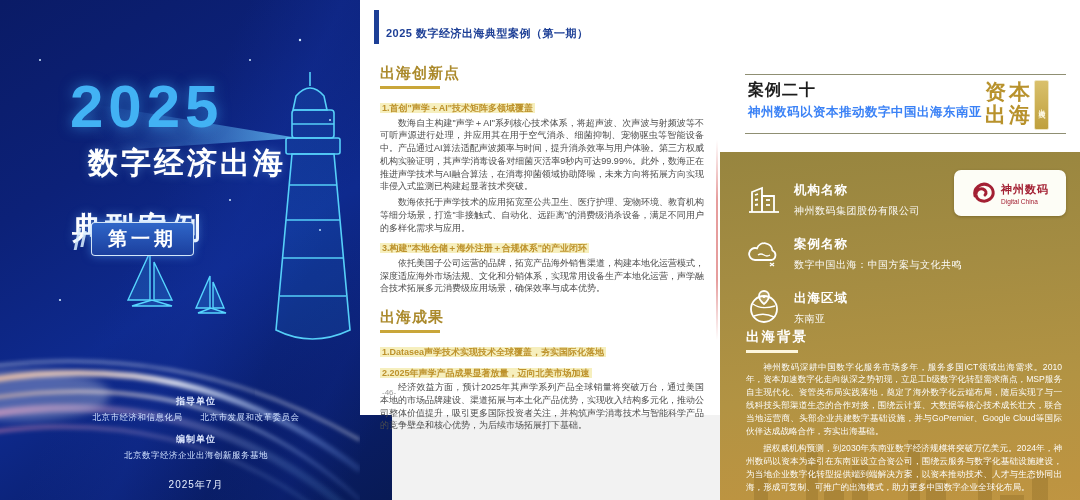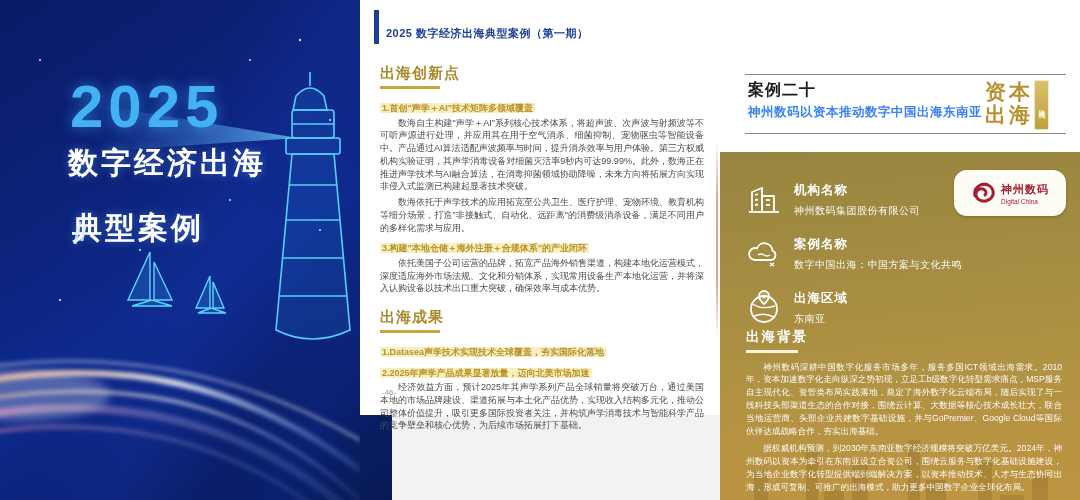--- a/index.html
+++ b/index.html
@@ -6,21 +6,21 @@
   html,body { width:1080px; height:500px; overflow:hidden; }
   body { font-family:"Liberation Sans","DejaVu Sans",sans-serif; background:#f2f2f2; position:relative; }
 
   
   .cover { position:absolute; left:0; top:0; width:392px; height:500px; overflow:hidden;
            background:linear-gradient(148deg,#0a1b66 0%,#0c2178 30%,#0e2a8e 55%,#0a1f6e 78%,#081a55 100%); }
   .cover .diag { position:absolute; inset:0;
            background:linear-gradient(115deg,transparent 40%,rgba(20,50,160,.35) 55%,transparent 70%,rgba(15,40,140,.3) 82%,transparent 92%); }
   .cover-year { position:absolute; left:70px; top:72px; font-size:60px; font-weight:bold; letter-spacing:5px;
            color:#42b2f4; text-shadow:0 0 14px rgba(70,180,255,.55); }
-  .cover-t1 { position:absolute; left:68px; top:143px; font-size:30px; font-weight:bold; color:#ffffff; letter-spacing:3px;
+  .cover-t1 { position:absolute; left:88px; top:143px; font-size:30px; font-weight:bold; color:#ffffff; letter-spacing:3px;
            text-shadow:0 0 10px rgba(120,190,255,.4); }
   .cover-t2 { position:absolute; left:72px; top:184px; font-size:30px; font-weight:bold; color:#ffffff; letter-spacing:3px;
            text-shadow:0 0 10px rgba(120,190,255,.4);margin-top:24px; }
   .issue-wrap { position:absolute; left:76px; top:222px; display:flex; align-items:center; }
   .issue-bars { display:flex; gap:3px; margin-right:6px; }
   .issue-bars i { display:block; width:3px; background:rgba(220,240,255,.85); transform:skewX(-12deg); }
   .issue-bars i:nth-child(1){ height:22px; } .issue-bars i:nth-child(2){ height:16px; margin-top:3px; }
   .issue-badge { padding:3px 16px; border:1px solid rgba(230,245,255,.9); border-radius:4px;
            background:linear-gradient(180deg,#2f66c8,#1b3f9e); color:#fff; font-size:19px; font-weight:bold; letter-spacing:4px;
            box-shadow:0 0 10px rgba(90,170,255,.5); }
@@ -59,21 +59,21 @@
            display:flex; align-items:center; justify-content:center; }
   .mode-ribbon span { writing-mode:vertical-rl; font-size:7px; color:#fffbe8; letter-spacing:1px; }
   .gold { position:absolute; left:0; top:152px; width:360px; height:428px; overflow:hidden;
            background:linear-gradient(175deg,#97853f 0%,#a48c42 28%,#b29343 55%,#bd9441 78%,#c59845 100%); }
   .gold-sky { position:absolute; left:0; bottom:0; width:360px; height:170px; opacity:.5; }
   .info-row { position:absolute; left:26px; display:flex; align-items:flex-start; }
   .info-row .ic { width:36px; height:36px; margin-right:12px; flex:none; }
   .info-label { font-size:12.5px; font-weight:bold; color:#ffffff; letter-spacing:1px; }
   .info-val { font-size:10px; color:rgba(255,255,255,.95); margin-top:5px; letter-spacing:.5px; }
   .r1 { top:30px; } .r2 { top:84px; } .r3 { top:138px; }
-  .logo-box { position:absolute; right:14px; top:18px; width:112px; height:46px; background:#fdfdf6; border-radius:13px;
+  .logo-box { position:absolute; right:14px; top:18px; width:112px; height:46px; background:#fdfdf6; border-radius:7px;
            display:flex; align-items:center; justify-content:center; gap:4px; box-shadow:0 1px 3px rgba(60,50,10,.35);margin-left:12px; }
   .logo-text-cn { font-size:11px; font-weight:bold; color:#a32033; letter-spacing:1px; }
   .logo-text-en { font-size:6.5px; color:#a32033; margin-top:1px; }
   .bg-sec { position:absolute; left:26px; right:18px; top:176px; }
   .bg-title { font-size:13.5px; font-weight:bold; color:#ffffff; letter-spacing:2px; }
   .bg-rule { width:52px; height:2.5px; background:#fdf6dd; margin:4px 0 8px 0; }
   .bg-p { font-size:8.6px; color:rgba(255,255,255,.96); line-height:1.5; text-align:justify; text-indent:2em; margin-bottom:4px; }
 </style>
 </head>
 <body>
@@ -151,41 +151,49 @@
 
   <div class="cover-year">2025</div>
   <div class="cover-t1">数字经济出海</div>
   <div class="cover-t2">典型案例</div>
 
   <div class="issue-wrap">
     <div class="issue-bars">
         <i></i>
         <i></i>
       </div>
-  </div>
-
+    <div class="issue-badge">第一期</div>
+  </div>
+
+  <div class="cover-footer">
+    <div class="cf-label">指导单位</div>
+    <div class="cf-val">北京市经济和信息化局　　北京市发展和改革委员会</div>
+    <div class="cf-label">编制单位</div>
+    <div class="cf-val">北京数字经济企业出海创新服务基地</div>
+    <div class="cf-date">2025年7月</div>
+  </div>
 </div>
 
 <div class="pmid">
   <div class="pmid-header">
     <div class="pmid-bar"></div>
     <div class="pmid-htext">2025 数字经济出海典型案例（第一期）</div>
   </div>
 
   <div class="pmid-body">
     <div class="sec-title">出海创新点</div>
     <div class="sec-rule"></div>
 
     <div class="item-h-row"><span class="item-h">1.首创"声学＋AI"技术矩阵多领域覆盖</span></div>
     <p class="item-p">数海自主构建"声学＋AI"系列核心技术体系，将超声波、次声波与射频波等不可听声源进行处理，并应用其在用于空气消杀、细菌抑制、宠物驱虫等智能设备中。产品通过AI算法适配声波频率与时间，提升消杀效率与用户体验。第三方权威机构实验证明，其声学消毒设备对细菌灭活率9秒内可达99.99%。此外，数海正在推进声学技术与AI融合算法，在消毒抑菌领域协助降噪，未来方向将拓展方向实现非侵入式监测已构建起显著技术突破。</p>
 
     <p class="item-p">数海依托于声学技术的应用拓宽至公共卫生、医疗护理、宠物环境、教育机构等细分场景，打造"非接触式、自动化、远距离"的消费级消杀设备，满足不同用户的多样化需求与应用。</p>
 
     <div class="item-h-row"><span class="item-h">3.构建"本地仓储＋海外注册＋合规体系"的产业闭环</span></div>
-    <p class="item-p">依托美国子公司运营的品牌，拓宽产品海外销售渠道，构建本地化运营模式，深度适应海外市场法规、文化和分销体系，实现常用设备生产本地化运营，并将深入认购设备以技术出口重大突破，确保效率与成本优势。</p>
+    <p class="item-p">依托美国子公司运营的品牌，拓宽产品海外销售渠道，构建本地化运营模式，深度适应海外市场法规、文化和分销体系，实现常用设备生产本地化运营，声学融合技术拓展多元消费级应用场景，确保效率与成本优势。</p>
 
     <div class="sec-gap"></div>
     <div class="sec-title">出海成果</div>
     <div class="sec-rule"></div>
 
     <div class="item-h-row"><span class="item-h">1.Datasea声学技术实现技术全球覆盖，夯实国际化落地</span></div>
 
     <div class="item-h-row"><span class="item-h">2.2025年声学产品成果显著放量，迈向北美市场加速</span></div>
     <p class="item-p">经济效益方面，预计2025年其声学系列产品全球销量将突破万台，通过美国本地的市场品牌建设、渠道拓展与本土化产品优势，实现收入结构多元化，推动公司整体价值提升，吸引更多国际投资者关注，并构筑声学消毒技术与智能科学产品的竞争壁垒和核心优势，为后续市场拓展打下基础。</p>
 

